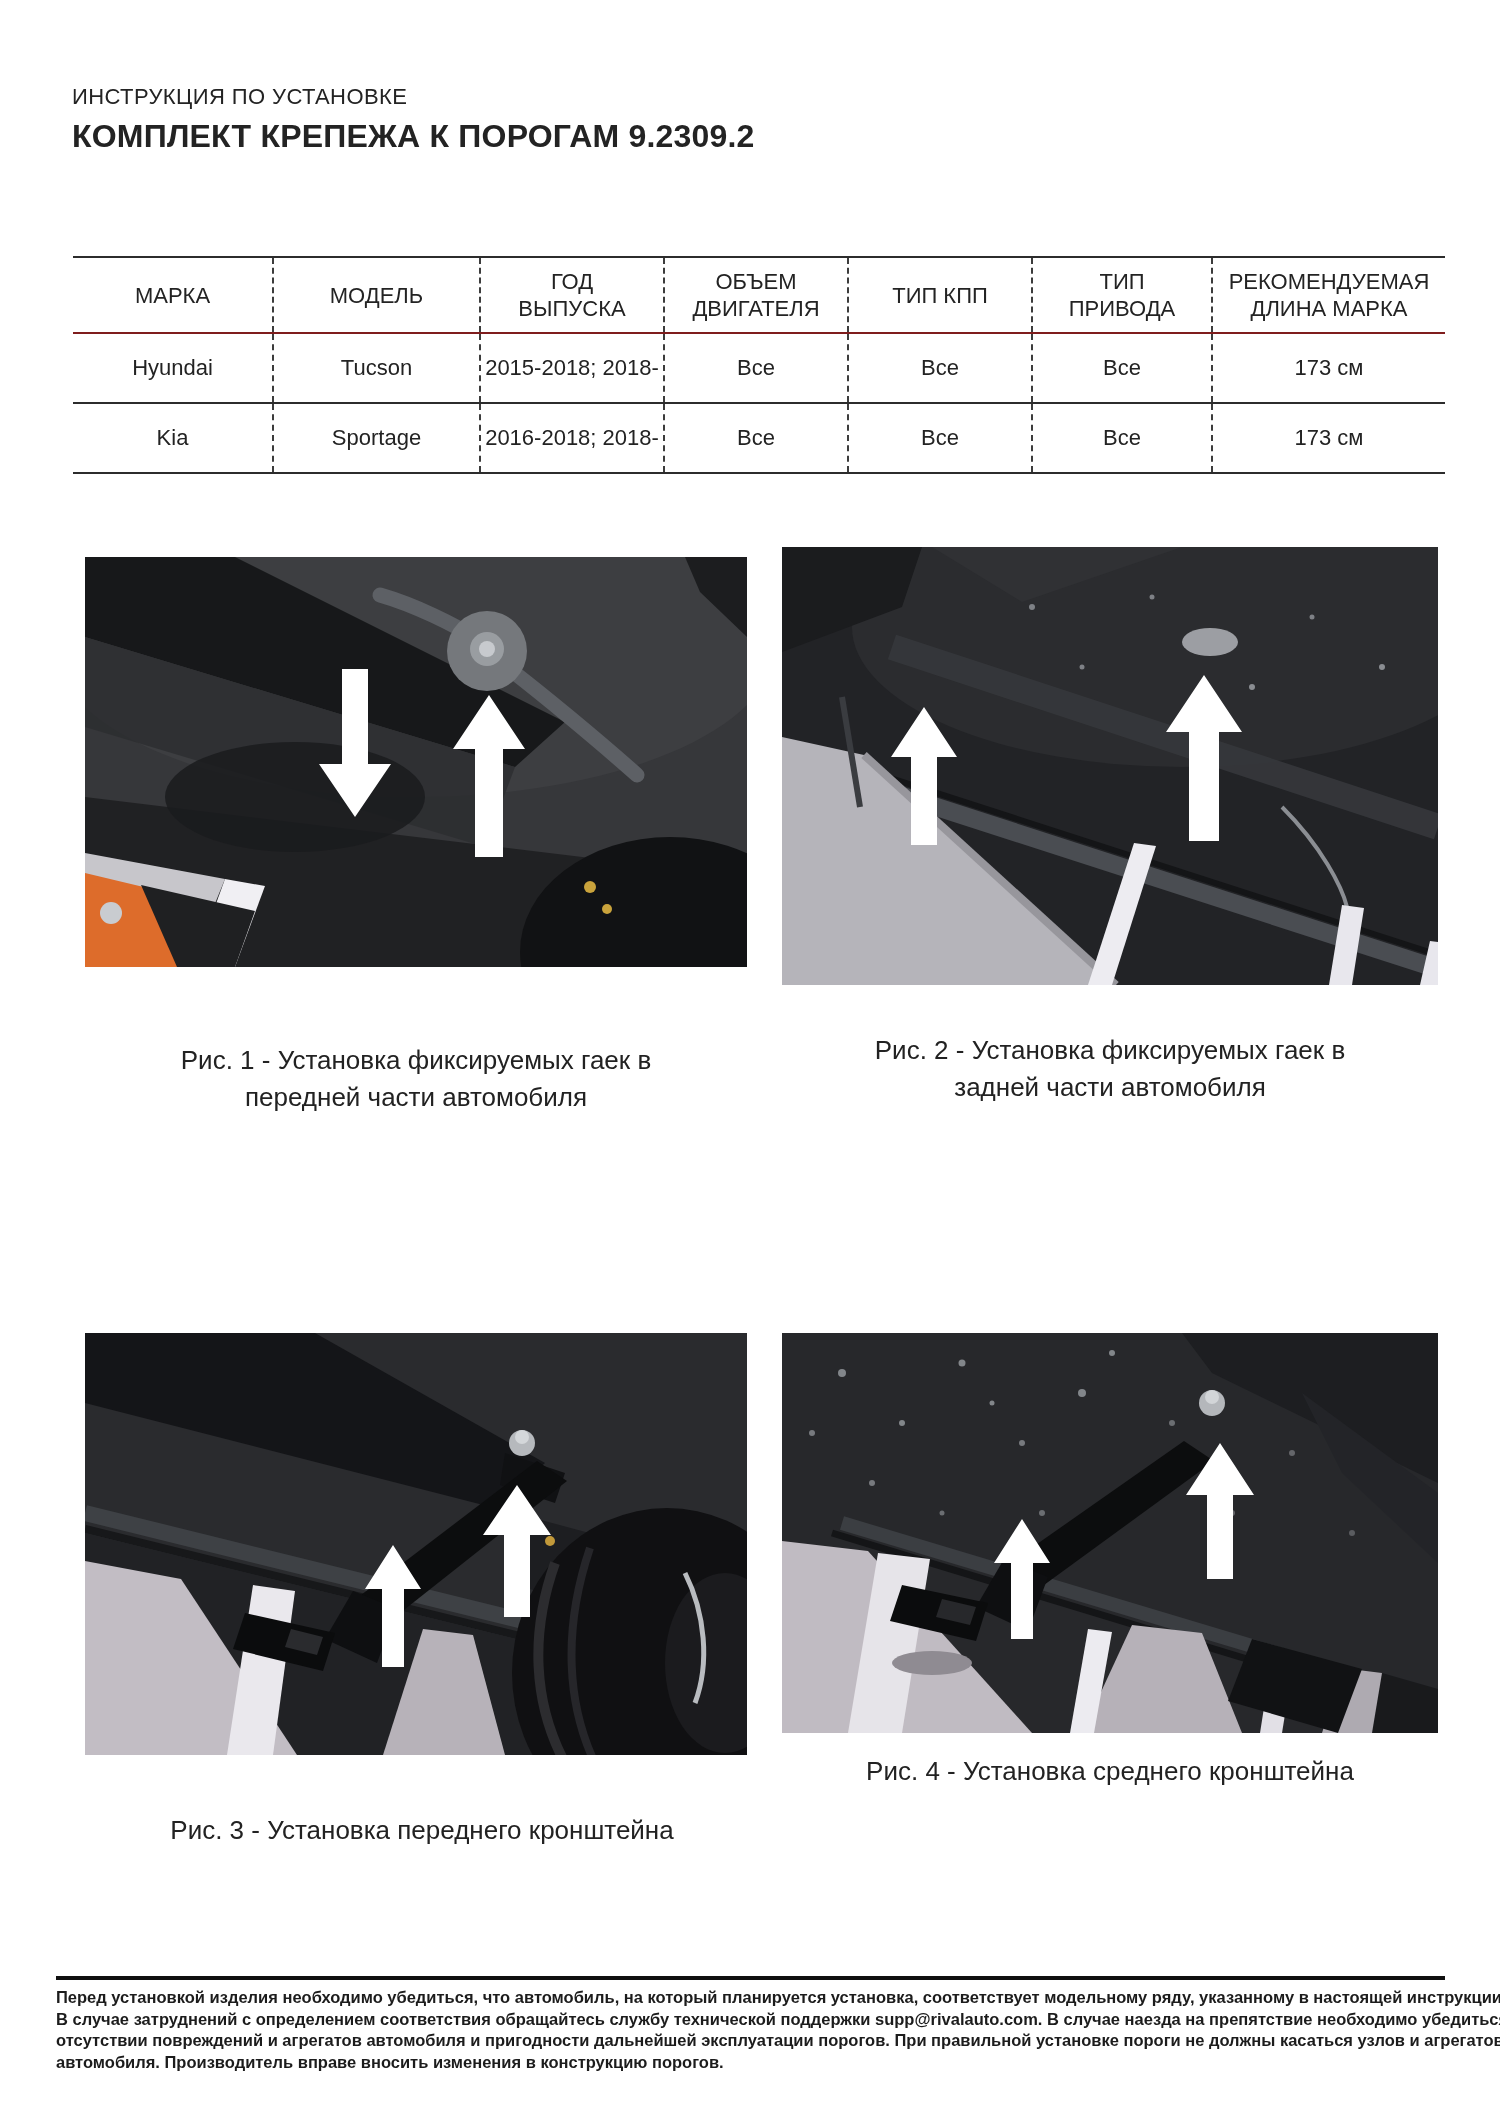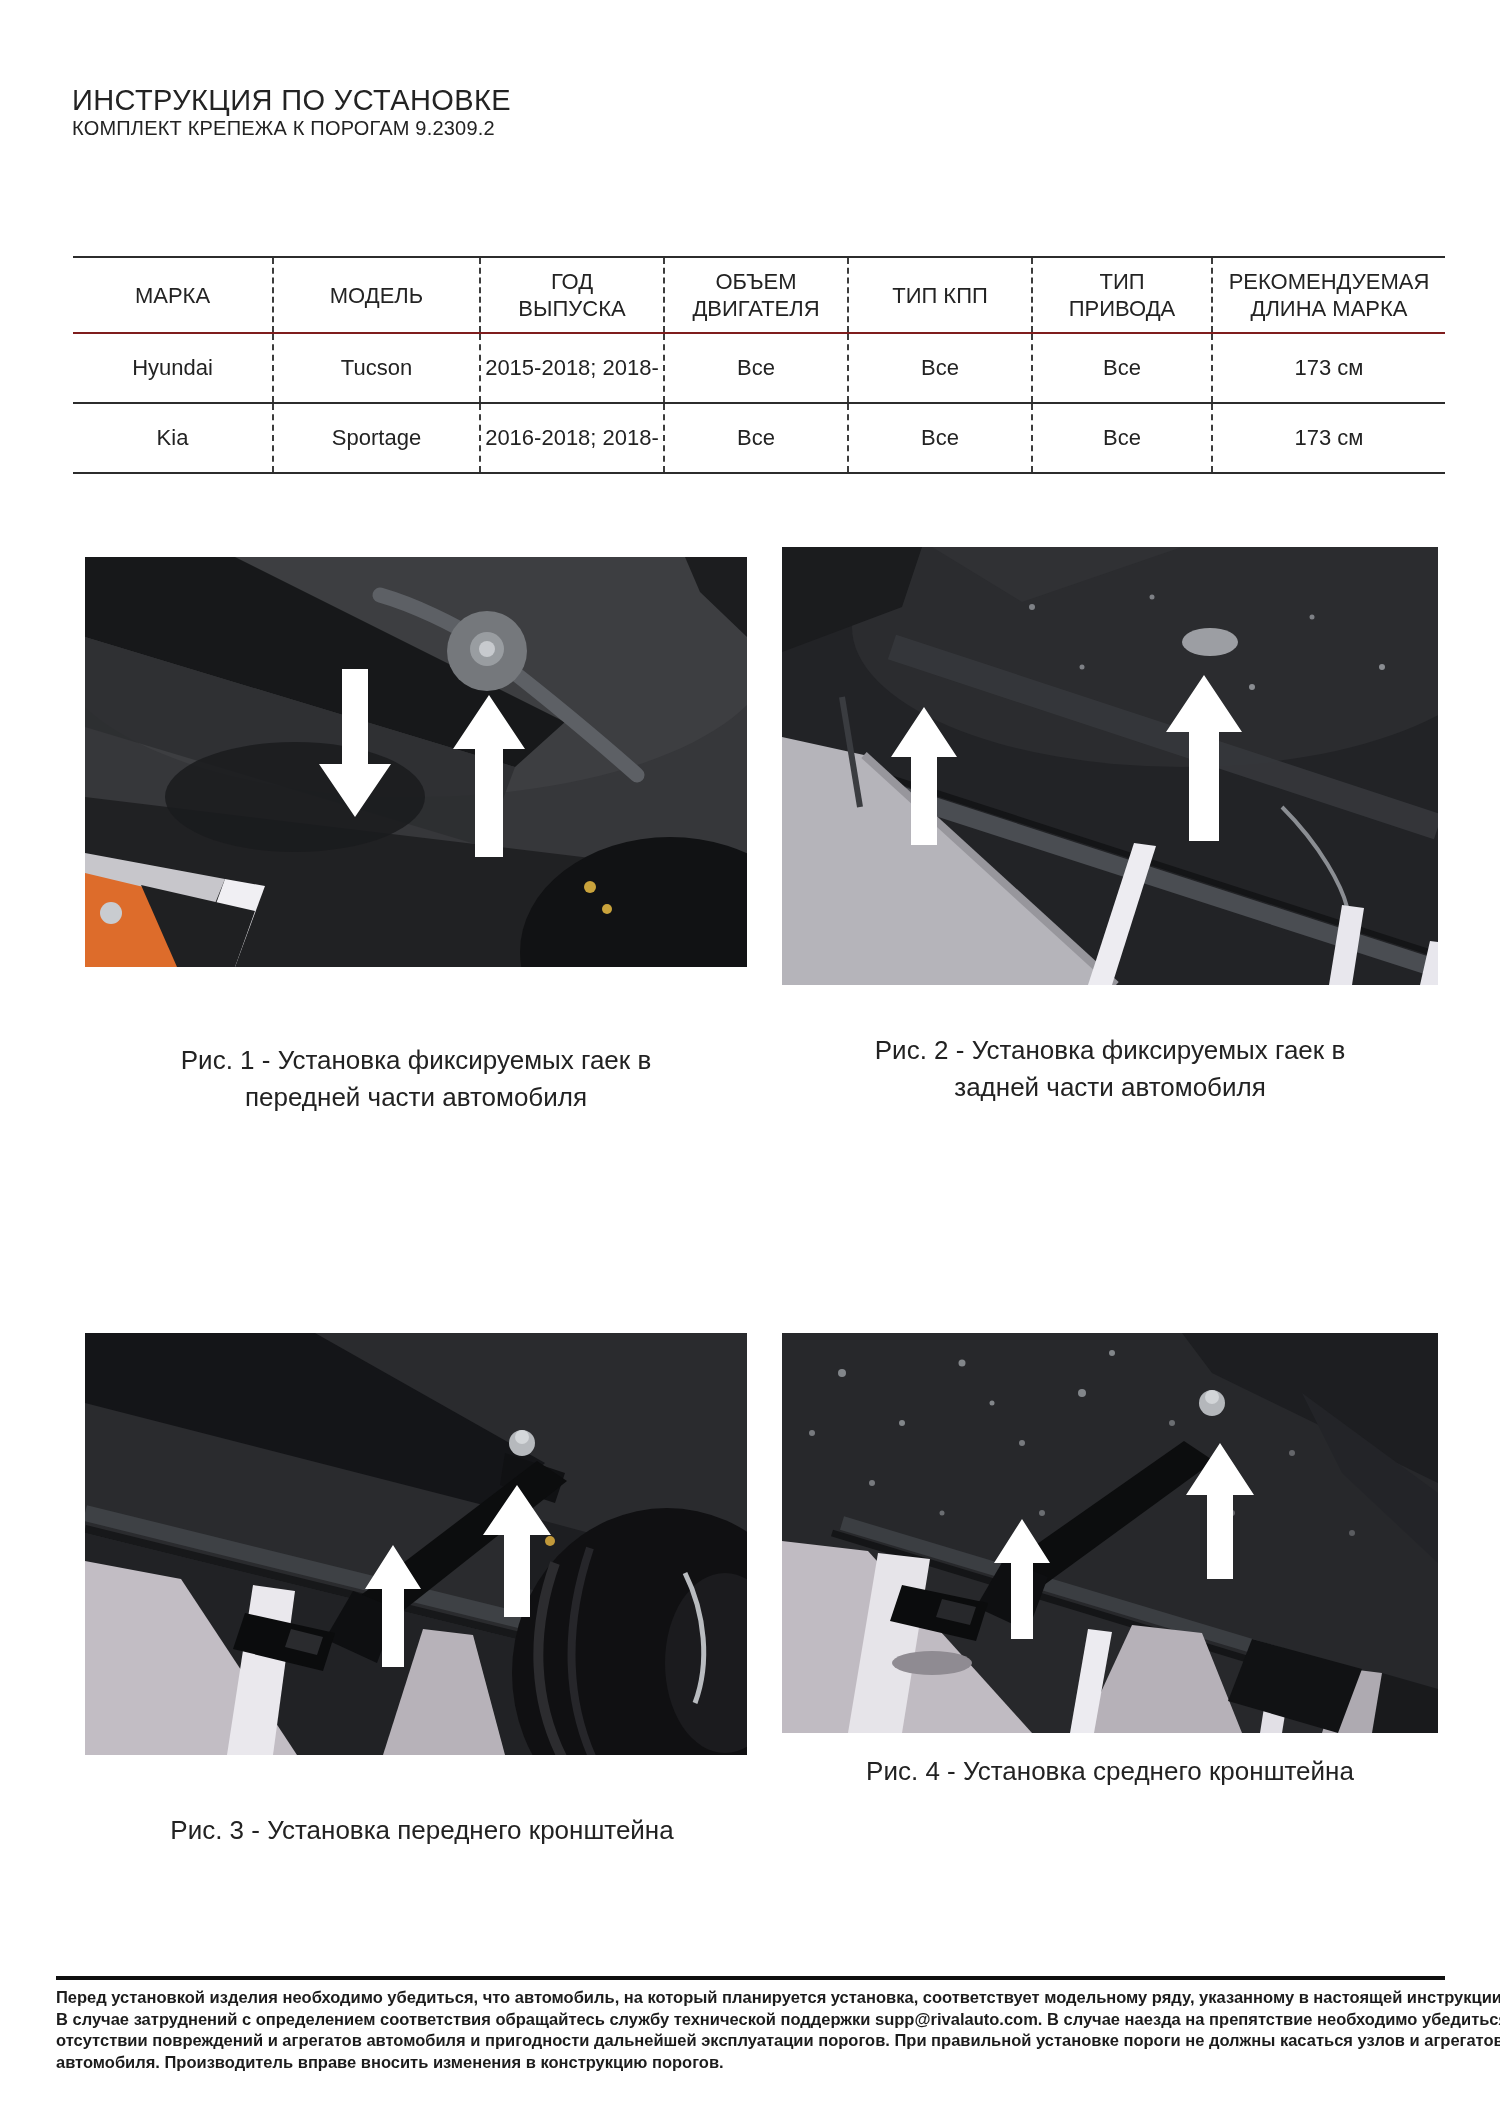--- a/index.html
+++ b/index.html
@@ -2,22 +2,22 @@
 <html><head>
 <meta charset="utf-8">
 <style>
   html,body{margin:0;padding:0;background:#ffffff;}
   .page{
     position:relative;width:1500px;height:2122px;background:#ffffff;
     font-family:"Liberation Sans", sans-serif;color:#1e1e1e;overflow:hidden;
   }
   
   .title-block{position:absolute;left:72px;top:84px;}
-  .title-line1{font-size:29px;font-weight:400;letter-spacing:.4px;color:#232323;}
-  .title-line2{font-size:20px;font-weight:400;letter-spacing:.2px;color:#232323;}
+  .title-line1{font-size:22px;font-weight:400;letter-spacing:.4px;color:#232323;}
+  .title-line2{font-size:32px;font-weight:700;letter-spacing:.2px;color:#232323;margin-top:8px;}
 
   
   table.spec{
     position:absolute;left:73px;top:256px;width:1372px;
     border-collapse:collapse;table-layout:fixed;
   }
   table.spec col.c1{width:200px}table.spec col.c2{width:207px}
   table.spec col.c3{width:184px}table.spec col.c4{width:184px}
   table.spec col.c5{width:184px}table.spec col.c6{width:180px}
   table.spec col.c7{width:233px}

